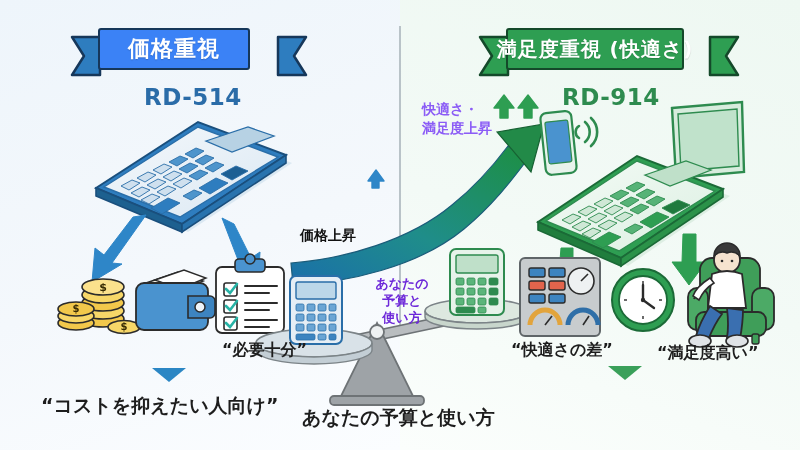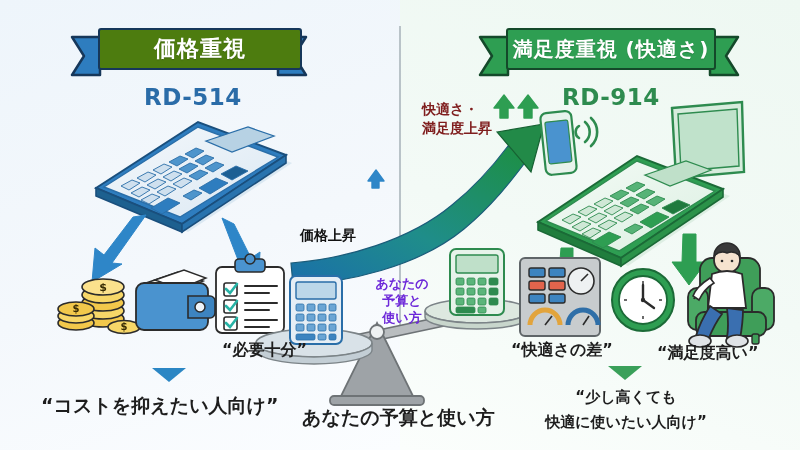--- a/index.html
+++ b/index.html
@@ -21,41 +21,41 @@
   
   .ribbon{position:absolute;height:42px;}
   .ribbon .plate{position:absolute;left:28px;top:0;height:42px;
     border:2.5px solid #16375a;border-radius:3px;box-sizing:border-box;
     display:flex;align-items:center;justify-content:center;}
   .ribbon .tailL,.ribbon .tailR{position:absolute;top:7px;width:30px;height:42px;}
   .ribbon-label{color:#ffffff;font-weight:bold;letter-spacing:1px;
     white-space:nowrap;text-shadow:0 1px 1px rgba(0,0,0,.18);}
 
   #ribbon-blue{left:70px;top:28px;width:240px;}
-  #ribbon-blue .plate{width:204px;background:#4d7c0f;}
+  #ribbon-blue .plate{width:152px;background:#3b82f6;}
   #ribbon-blue .ribbon-label{font-size:22px;}
   #ribbon-green{left:478px;top:28px;width:258px;}
-  #ribbon-green .plate{width:210px;background:#2e9e52;border-color:#14492a;}
+  #ribbon-green .plate{width:178px;background:#2e9e52;border-color:#14492a;}
   #ribbon-green .ribbon-label{font-size:20px;}
 
   
   .model{position:absolute;font-weight:bold;font-size:23px;letter-spacing:.5px;}
   #model-912{left:144px;top:84px;color:#2a6ca8;}
   #model-914{left:562px;top:84px;color:#2e8b4f;}
 
   
   .cap{position:absolute;font-weight:bold;color:#1d1d1d;white-space:nowrap;}
   .cap.q{font-size:16px;}
   .cap.big{font-size:19px;}
   .cap.mid{font-size:15px;}
   .center{text-align:center;}
 
   
   #label-price{position:absolute;left:300px;top:193px;font-size:14px;font-weight:bold;color:#111;margin-top:34px;}
-  #label-comfort{position:absolute;left:422px;top:100px;font-size:14px;font-weight:bold;color:#7f1d1d;line-height:19px;}
+  #label-comfort{position:absolute;left:422px;top:100px;font-size:14px;font-weight:bold;color:#8b5cf6;line-height:19px;}
 
   
   #scale-text{position:absolute;left:366px;top:275px;width:72px;font-size:13px;
     font-weight:bold;color:#6d28d9;line-height:17px;text-align:center;}
 
   
   .tri{position:absolute;width:0;height:0;border-left:17px solid transparent;
     border-right:17px solid transparent;}
   #tri-blue{left:152px;top:368px;border-top:14px solid #2b86c4;}
   #tri-green{left:608px;top:366px;border-top:14px solid #3aa05a;}
@@ -402,18 +402,14 @@
   <div id="scale-text">
     <div>あなたの</div>
     <div>予算と</div>
     <div>使い方</div>
   </div>
   <div class="cap big" style="left:302px;top:405px;">あなたの予算と使い方</div>
 
   <div class="cap q" style="left:511px;top:340px;">“快適さの差”</div>
   <div class="cap q" style="left:657px;top:343px;">“満足度高い”</div>
   <div class="tri" id="tri-green"></div>
-  <div class="cap mid center" style="left:510px;top:385px;width:232px;line-height:25px;">
-    <div>“少し高くても</div>
-    <div>快適に使いたい人向け”</div>
-  </div>
 
 </div>
 
 </body></html>

